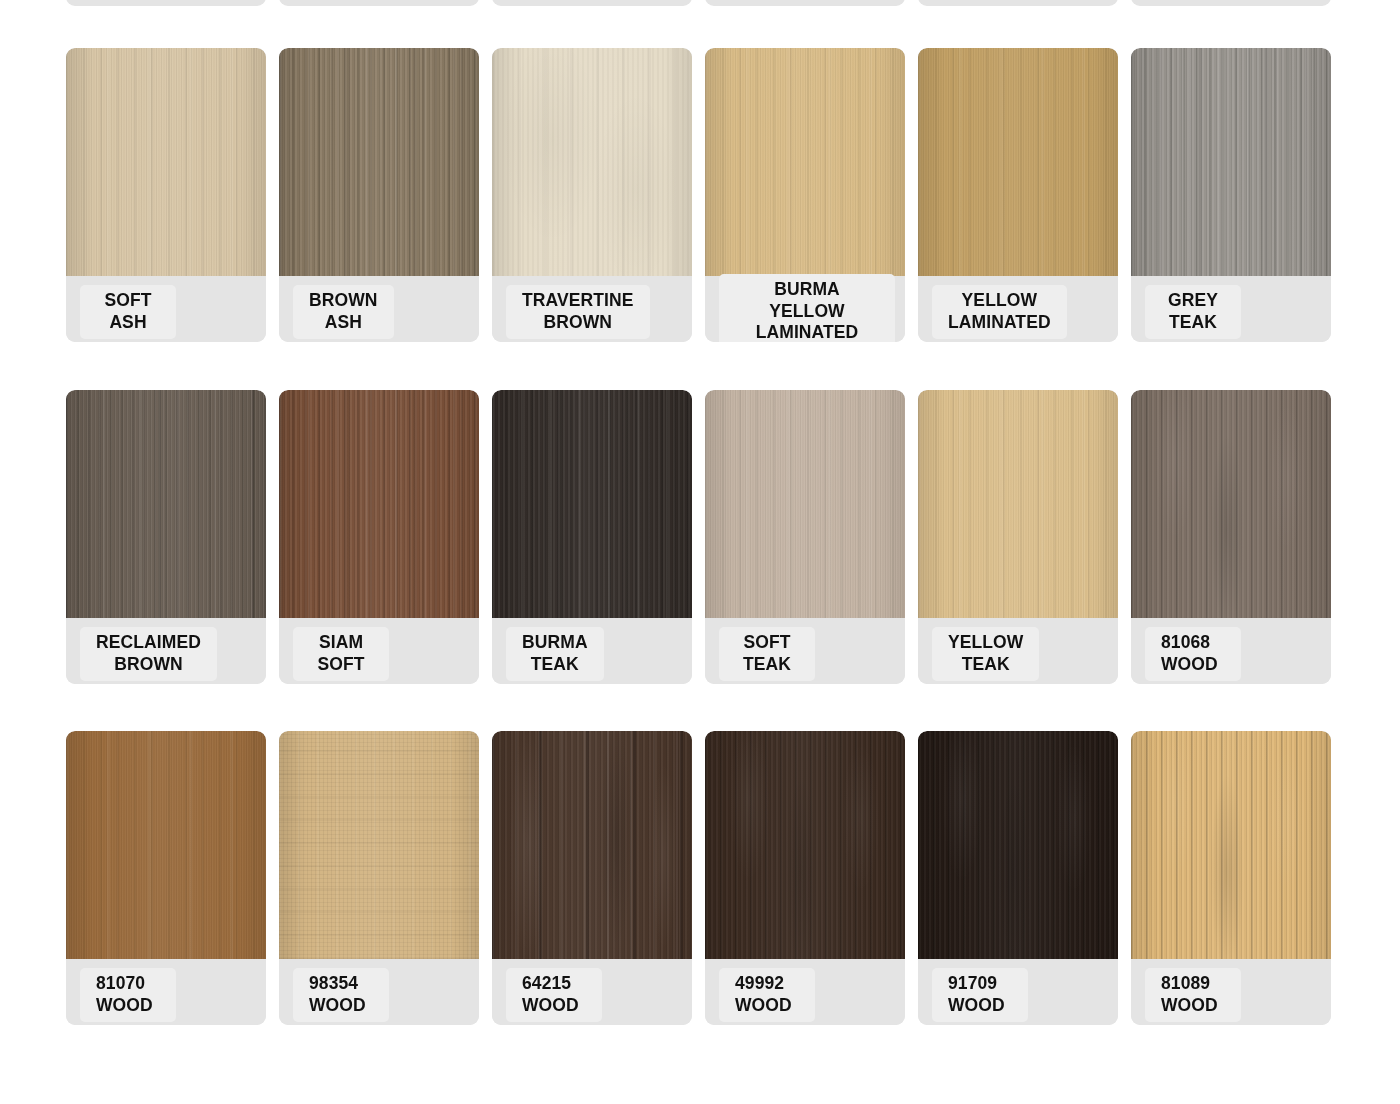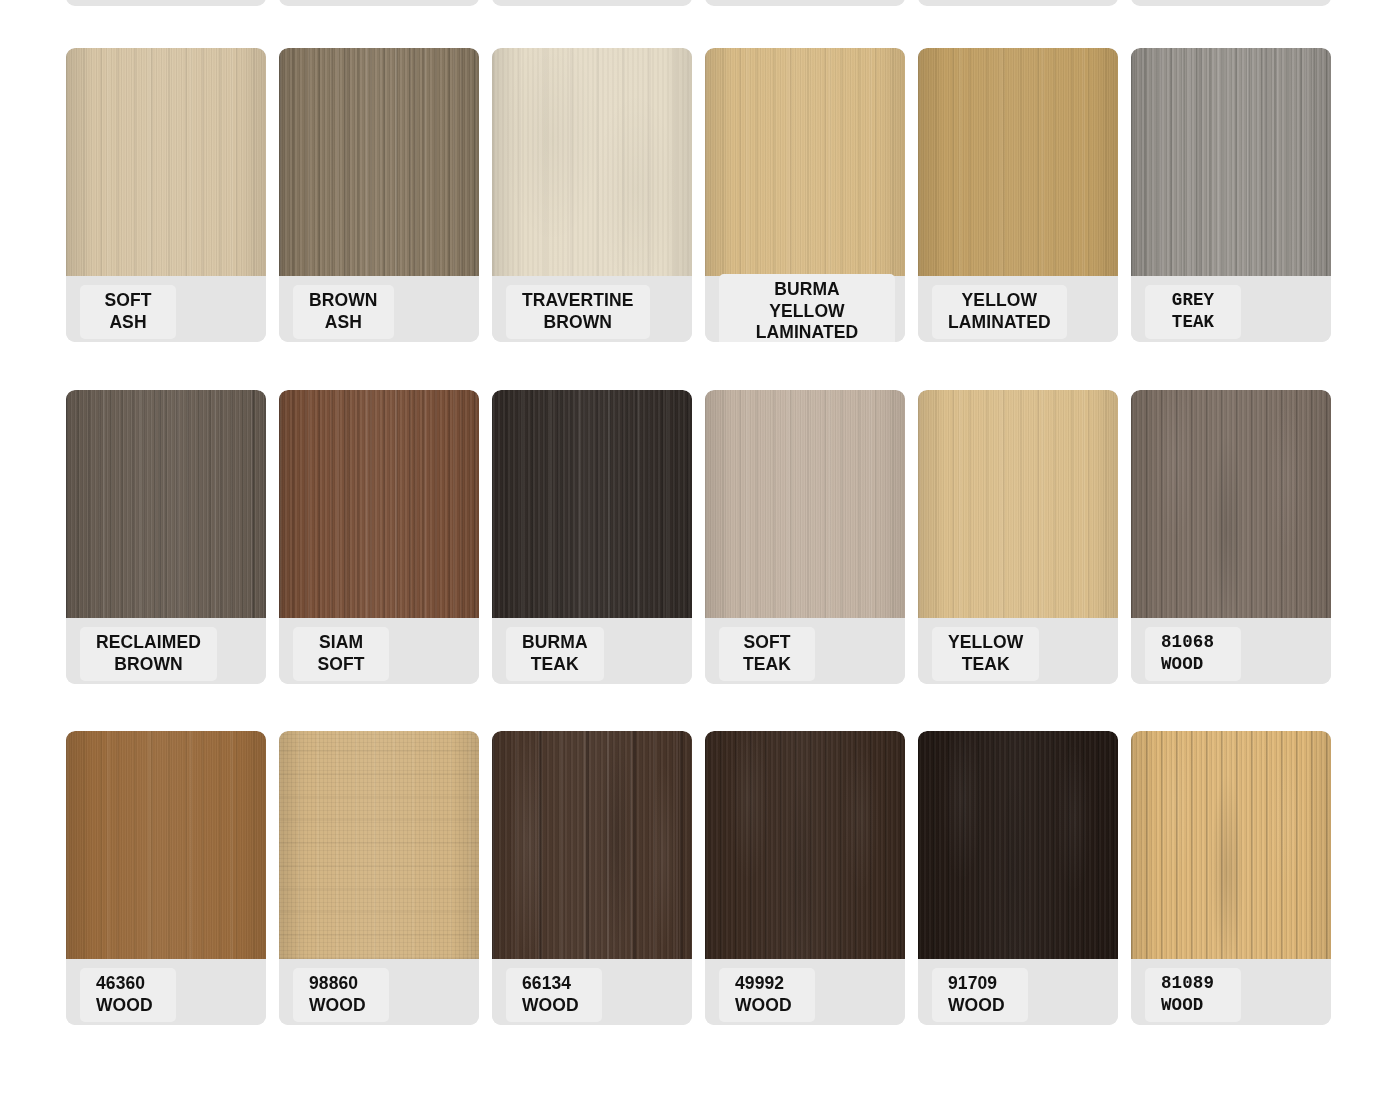--- a/index.html
+++ b/index.html
@@ -32,21 +32,21 @@
 
   .swatch-card {
     position: relative;
     width: 200px;
     margin-right: 13px;
     border-radius: 9px;
     background: #e4e4e4;
     overflow: hidden;
     box-shadow: 0 0 0 0 rgba(0,0,0,0);
   }
-  .swatch-card:last-child { margin-right: 0; font-family: Liberation Mono, monospace; }
+  .swatch-card:last-child { margin-right: 0; }
 
   
   .swatch-tex {
     position: relative;
     width: 200px;
     height: 228px;
     border-radius: 9px 9px 0 0;
     background-color: #cccccc;
     overflow: hidden;
   }
@@ -341,39 +341,39 @@
 WOOD</div>
             </div>
           </div>
         </div>
       </div>
       <div class="swatch-row" style="top: 731px;">
         <div class="swatch-card">
           <div class="swatch-tex g-fine" style="background-color: rgb(154, 107, 60);"></div>
           <div class="swatch-foot">
             <div class="swatch-pill">
-              <div class="swatch-name left">46360
+              <div class="swatch-name left">81070
 WOOD</div>
             </div>
           </div>
         </div>
         <div class="swatch-card">
           <div class="swatch-tex g-linen" style="background-color: rgb(211, 181, 132);"></div>
           <div class="swatch-foot">
             <div class="swatch-pill">
-              <div class="swatch-name left">98860
+              <div class="swatch-name left">98354
 WOOD</div>
             </div>
           </div>
         </div>
         <div class="swatch-card">
           <div class="swatch-tex g-rustic" style="background-color: rgb(74, 54, 42);"></div>
           <div class="swatch-foot">
             <div class="swatch-pill">
-              <div class="swatch-name left">66134
+              <div class="swatch-name left">64215
 WOOD</div>
             </div>
           </div>
         </div>
         <div class="swatch-card">
           <div class="swatch-tex g-oak" style="background-color: rgb(59, 42, 32);"></div>
           <div class="swatch-foot">
             <div class="swatch-pill">
               <div class="swatch-name left">49992
 WOOD</div>

